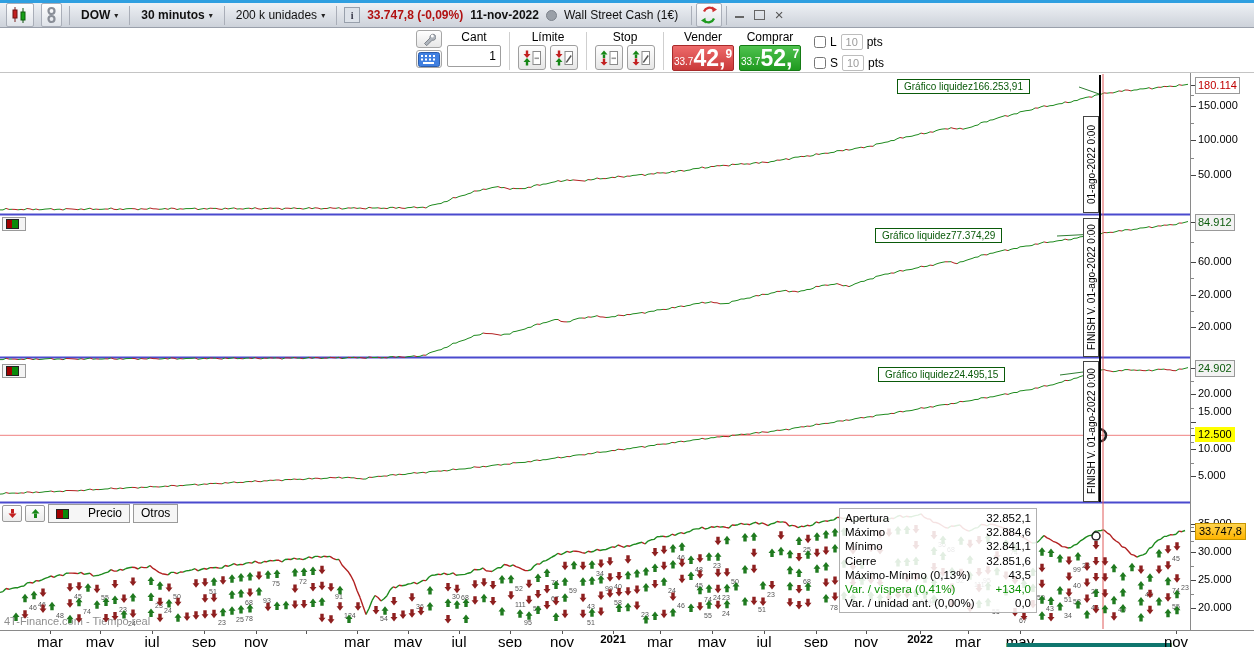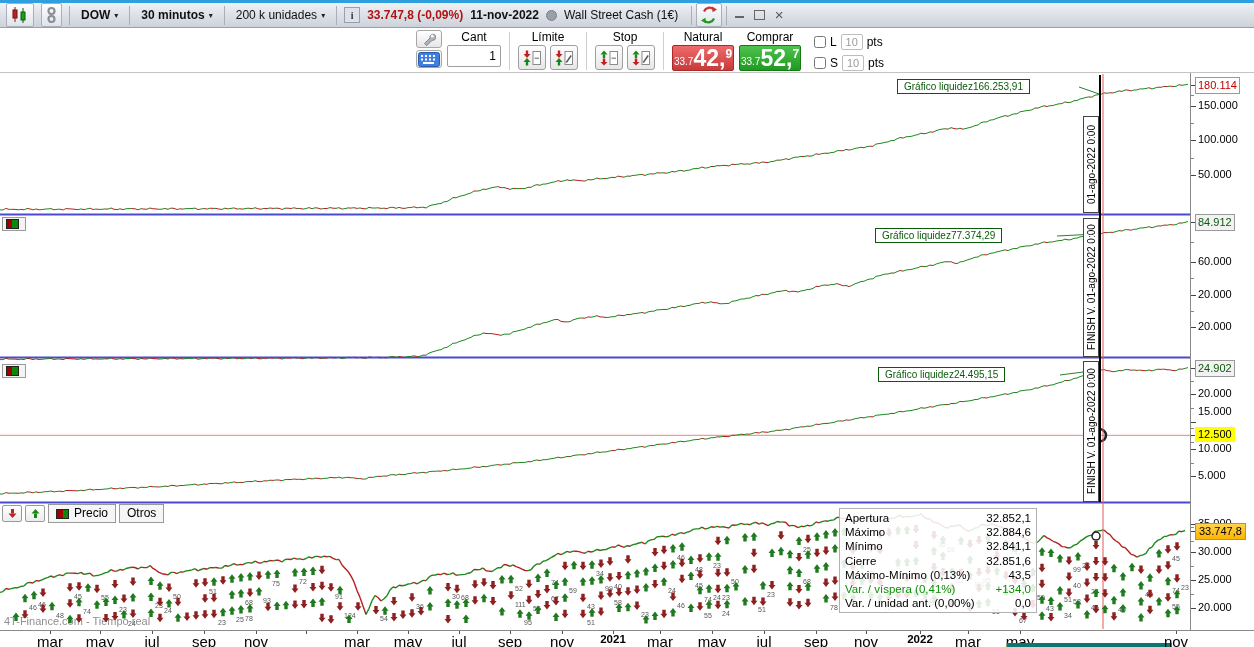--- a/index.html
+++ b/index.html
@@ -81,21 +81,21 @@
   #time-axis{position:absolute;left:0;top:630px;width:1254px;height:17px;background:#fff;
     border-top:1px solid #8a8a8a;z-index:3;box-sizing:border-box}
   .talab{position:absolute;top:2px;transform:translateX(-50%);font-size:15px;color:#000;white-space:nowrap}
   .talab.bold{font-weight:bold;font-size:11.5px}
   .talab.hl{background:#ffff00;border:4px solid #0f766e;padding:0 3px;top:12px}
   .tatick{position:absolute;top:0;width:1px;height:3px;background:#555}
   .tabbar{position:absolute;left:2px;top:504px;z-index:3;display:flex;gap:3px;align-items:center}
   .minibtn{width:20px;height:17px;border:1px solid #9a9a9a;border-radius:2px;background:linear-gradient(#fff,#ececec);
     display:flex;align-items:center;justify-content:center;padding:0}
   .tab{border:1px solid #9a9a9a;background:#f6f6f6;font-size:12px;color:#000;padding:0 7px;height:17px;
-    line-height:17px;display:flex;gap:5px;align-items:center}
+    line-height:17px;display:flex;gap:19px;align-items:center}
 </style>
 </head>
 <body>
 
 <div id="app">
 
   <div id="watermark">4T-Finance.com - Tiempo real</div>
 
   <svg id="overlay-svg" width="1254" height="647">
       <line x1="0" y1="214.5" x2="1190" y2="214.5" stroke="#4a4ace" stroke-width="2"></line>
@@ -701,21 +701,21 @@
               <rect x="3.8" y="9.5" width="2.4" height="3.5" fill="#c22020"></rect>
                 <polygon points="1.5,13 8.5,13 5,16.5" fill="#c22020"></polygon>
               <rect x="11" y="2.5" width="7.5" height="13" fill="#fff" stroke="#8a8a8a"></rect>
               <line x1="12.3" y1="13.5" x2="17.2" y2="6.5" stroke="#555" stroke-width="1.4"></line>
             </svg>
           </button>
         </div>
       </div>
       <div class="osep"></div>
       <div class="grp">
-        <div class="ohead">Natural</div>
+        <div class="ohead">Vender</div>
         <button class="bigbtn sell">
           <span class="bp-s">33.7</span>
             <span class="bp-b">42,</span>
             <span class="bp-e">9</span>
         </button>
       </div>
       <div class="grp">
         <div class="ohead">Comprar</div>
         <button class="bigbtn buy">
           <span class="bp-s">33.7</span>

